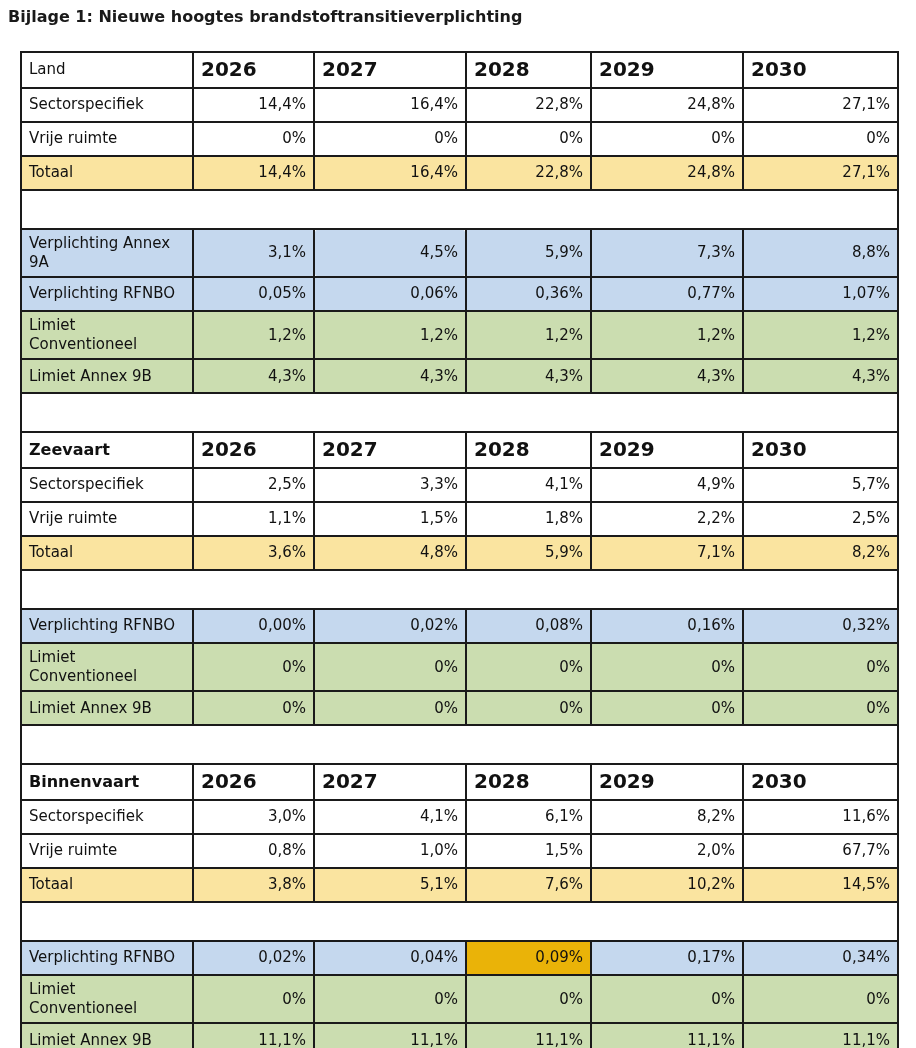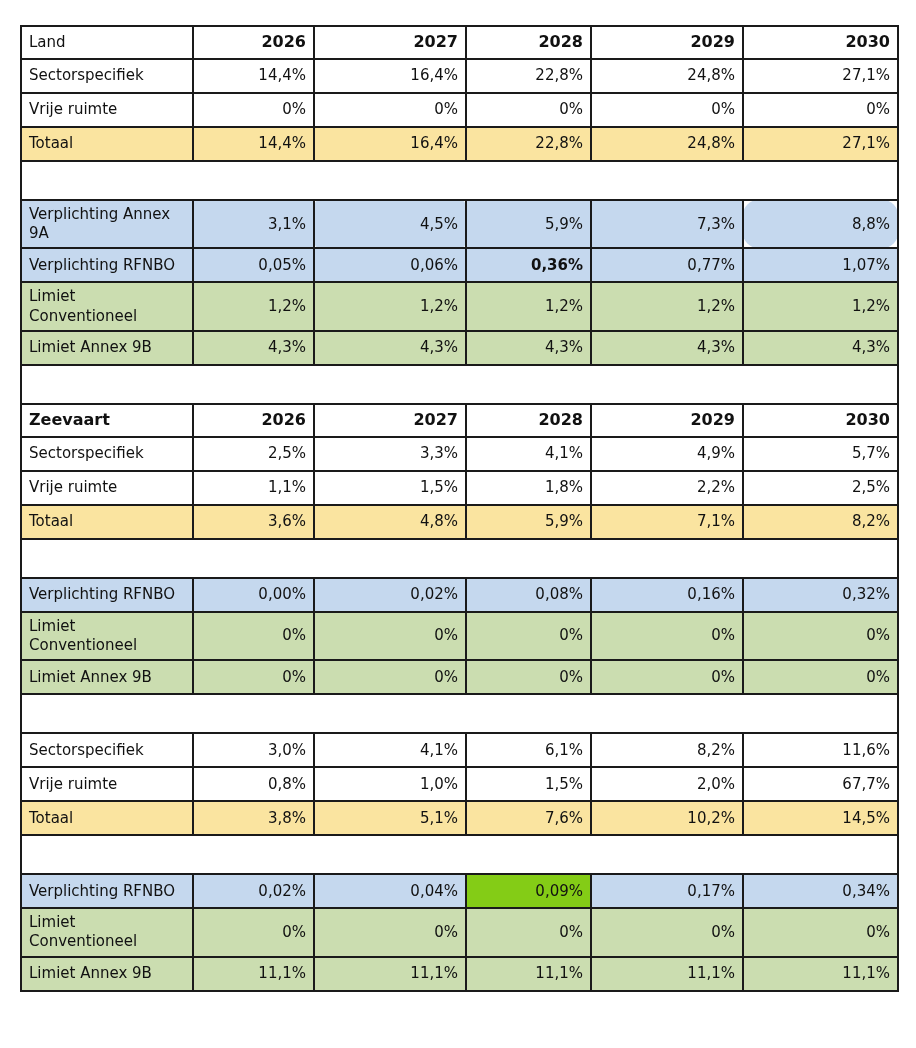--- a/index.html
+++ b/index.html
@@ -46,36 +46,37 @@
   th.section-header-cell {
     text-align: left;
     font-weight: bold;
     font-size: 16px;
   }
   th.section-header-cell.regular-weight {
     font-weight: normal;
     font-size: 15px;
   }
   th.year-header-cell {
-    text-align: right;
+    text-align: left;
     font-weight: bold;
-    font-size: 16px;
+    font-size: 20px;
   }
   td.row-label-cell { text-align: left; }
   td.value-cell { text-align: right; }
   td.spacer-cell {
     height: 37px;
     background: #ffffff;
     padding: 0;
   }
 </style>
 </head>
 <body>
 
 <div class="page">
+  <h1 class="doc-title">Bijlage 1: Nieuwe hoogtes brandstoftransitieverplichting</h1>
 
   <table class="obligation-table">
     <colgroup>
       <col style="width:172px">
       <col style="width:121px">
       <col style="width:152px">
       <col style="width:125px">
       <col style="width:152px">
       <col style="width:155px">
     </colgroup>
@@ -114,27 +115,27 @@
         </tr>
         <tr>
           <td class="spacer-cell" colspan="6"></td>
         </tr>
         <tr class="data-row">
           <td class="row-label-cell" style="background: rgb(197, 216, 238);">Verplichting Annex 9A</td>
           <td class="value-cell" style="background: rgb(197, 216, 238);">3,1%</td>
           <td class="value-cell" style="background: rgb(197, 216, 238); border-radius: 6px;">4,5%</td>
           <td class="value-cell" style="background: rgb(197, 216, 238);">5,9%</td>
           <td class="value-cell" style="background: rgb(197, 216, 238);">7,3%</td>
-          <td class="value-cell" style="background: rgb(197, 216, 238); border-radius: 15px;">8,8%</td>
+          <td class="value-cell" style="background: rgb(197, 216, 238);">8,8%</td>
         </tr>
         <tr class="data-row">
           <td class="row-label-cell" style="background: rgb(197, 216, 238);">Verplichting RFNBO</td>
           <td class="value-cell" style="background: rgb(197, 216, 238);">0,05%</td>
           <td class="value-cell" style="background: rgb(197, 216, 238); text-align: right;">0,06%</td>
-          <td class="value-cell" style="background: rgb(197, 216, 238); font-weight: bold;">0,36%</td>
+          <td class="value-cell" style="background: rgb(197, 216, 238);">0,36%</td>
           <td class="value-cell" style="background: rgb(197, 216, 238);">0,77%</td>
           <td class="value-cell" style="background: rgb(197, 216, 238);">1,07%</td>
         </tr>
         <tr class="data-row">
           <td class="row-label-cell" style="background: rgb(203, 221, 176);">Limiet Conventioneel</td>
           <td class="value-cell" style="background: rgb(203, 221, 176);">1,2%</td>
           <td class="value-cell" style="background: rgb(203, 221, 176);">1,2%</td>
           <td class="value-cell" style="background: rgb(203, 221, 176);">1,2%</td>
           <td class="value-cell" style="background: rgb(203, 221, 176);">1,2%</td>
           <td class="value-cell" style="background: rgb(203, 221, 176);">1,2%</td>
@@ -205,20 +206,28 @@
           <td class="row-label-cell" style="background: rgb(203, 221, 176);">Limiet Annex 9B</td>
           <td class="value-cell" style="background: rgb(203, 221, 176);">0%</td>
           <td class="value-cell" style="background: rgb(203, 221, 176);">0%</td>
           <td class="value-cell" style="background: rgb(203, 221, 176);">0%</td>
           <td class="value-cell" style="background: rgb(203, 221, 176);">0%</td>
           <td class="value-cell" style="background: rgb(203, 221, 176);">0%</td>
         </tr>
         <tr>
           <td class="spacer-cell" colspan="6"></td>
         </tr>
+        <tr class="header-row">
+          <th class="section-header-cell">Binnenvaart</th>
+          <th class="year-header-cell">2026</th>
+          <th class="year-header-cell">2027</th>
+          <th class="year-header-cell">2028</th>
+          <th class="year-header-cell">2029</th>
+          <th class="year-header-cell">2030</th>
+        </tr>
         <tr class="data-row">
           <td class="row-label-cell">Sectorspecifiek</td>
           <td class="value-cell">3,0%</td>
           <td class="value-cell">4,1%</td>
           <td class="value-cell">6,1%</td>
           <td class="value-cell">8,2%</td>
           <td class="value-cell">11,6%</td>
         </tr>
         <tr class="data-row">
           <td class="row-label-cell">Vrije ruimte</td>
@@ -236,21 +245,21 @@
           <td class="value-cell" style="background: rgb(250, 228, 160);">10,2%</td>
           <td class="value-cell" style="background: rgb(250, 228, 160); margin-top: 6px;">14,5%</td>
         </tr>
         <tr>
           <td class="spacer-cell" colspan="6"></td>
         </tr>
         <tr class="data-row">
           <td class="row-label-cell" style="background: rgb(197, 216, 238);">Verplichting RFNBO</td>
           <td class="value-cell" style="background: rgb(197, 216, 238);">0,02%</td>
           <td class="value-cell" style="background: rgb(197, 216, 238);">0,04%</td>
-          <td class="value-cell" style="background: #84cc16;">0,09%</td>
+          <td class="value-cell" style="background: #eab308;">0,09%</td>
           <td class="value-cell" style="background: rgb(197, 216, 238);">0,17%</td>
           <td class="value-cell" style="background: rgb(197, 216, 238);">0,34%</td>
         </tr>
         <tr class="data-row">
           <td class="row-label-cell" style="background: rgb(203, 221, 176);">Limiet Conventioneel</td>
           <td class="value-cell" style="background: rgb(203, 221, 176);">0%</td>
           <td class="value-cell" style="background: rgb(203, 221, 176);">0%</td>
           <td class="value-cell" style="background: rgb(203, 221, 176);">0%</td>
           <td class="value-cell" style="background: rgb(203, 221, 176);">0%</td>
           <td class="value-cell" style="background: rgb(203, 221, 176);">0%</td>

